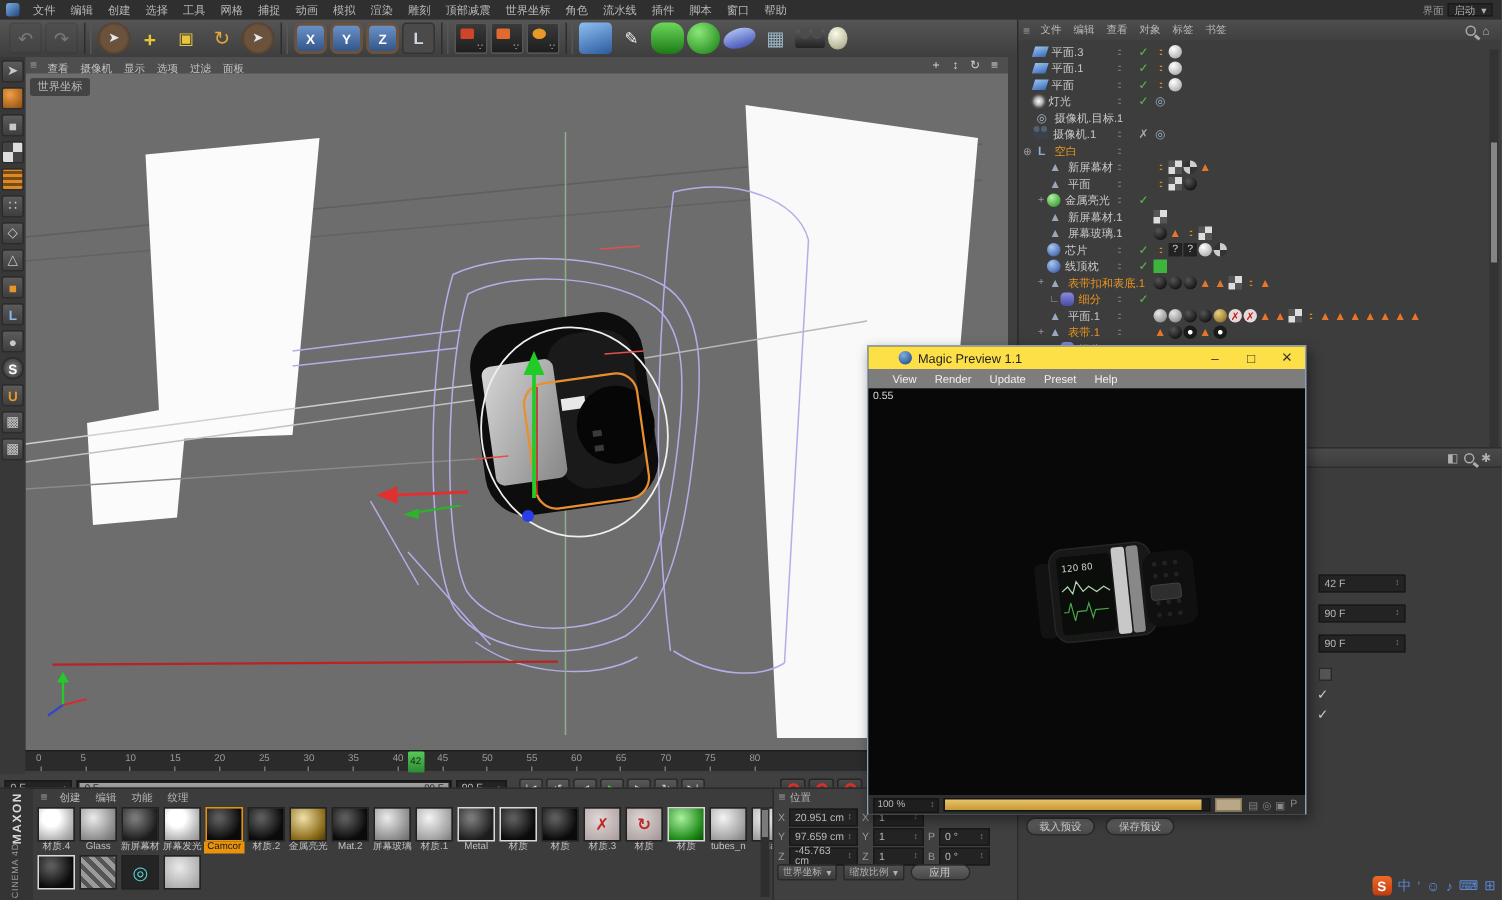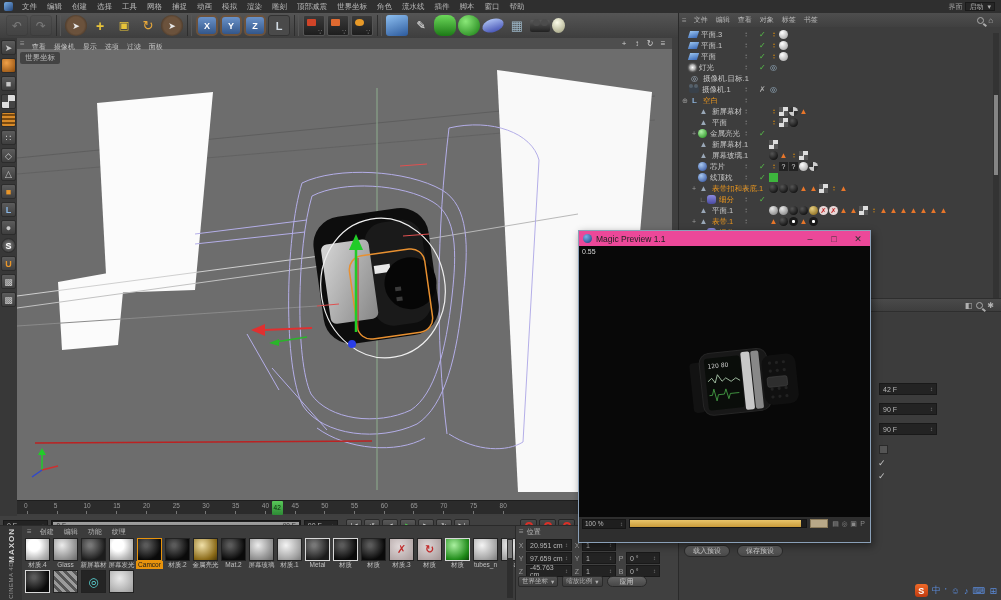--- a/index.html
+++ b/index.html
@@ -155,21 +155,21 @@
 .attr{position:absolute;left:0;top:300px;width:323px;height:287px;background:#3c3c3c}
 .afld{position:absolute;width:58px}
 .acheck{position:absolute;color:#c8c8c8;font-size:9px}
 .abox{position:absolute;width:9px;height:9px;background:#555;border:1px solid #2a2a2a}
 .presetbtns{position:absolute;top:532px;left:5px;display:flex;gap:7px}
 .pillbtn{background:linear-gradient(#666,#484848);border:1px solid #2a2a2a;border-radius:7px;color:#cfcfcf;font-size:7px;height:12px;padding:0 8px;display:flex;align-items:center}
 .pscroll{position:absolute;right:2px;top:20px;width:6px;height:265px;background:#333}
 .pscroll i{position:absolute;left:1px;top:62px;width:4px;height:80px;background:#858585;display:block}
 
 .mpwin{position:absolute;left:578px;top:230px;width:293px;height:313px;background:#2e2e2e;border:1px solid #8aa0b8;box-shadow:2px 3px 8px rgba(0,0,0,.45);z-index:50}
-.mp-title{height:15px;background:#ec4899;display:flex;align-items:center;padding-left:4px;gap:4px}
+.mp-title{height:15px;background:#fde047;display:flex;align-items:center;padding-left:20px;gap:4px}
 .mp-ico{width:9px;height:9px;border-radius:50%;background:radial-gradient(circle at 35% 30%,#7ab0e8,#1a3a7a)}
 .mp-title .t{color:#222;font-size:8.5px}
 .mp-btns{margin-left:auto;display:flex;height:15px}
 .mp-btns span{width:24px;display:flex;align-items:center;justify-content:center;color:#333;font-size:9px}
 .mp-menu{height:13px;background:#7d7d7d;display:flex;align-items:center;padding-left:10px}
 .mp-menu .mi{color:#f0f0f0;font-size:7.5px;padding:0 6px}
 .mp-canvas{position:relative;height:271px;background:#080808;overflow:hidden}
 .mp-time{position:absolute;left:3px;top:2px;color:#d8d8d8;font-size:7px}
 .mp-bottom{height:13px;background:#2e2e2e;display:flex;align-items:center;gap:3px;padding:0 3px}
 .mp-zoom{width:44px;height:10px;background:#1e1e1e;border:1px solid #151515;color:#b8b8b8;font-size:6.5px;display:flex;align-items:center;padding:0 2px}
@@ -873,20 +873,27 @@
   <div class="mpwin">
     <div class="mp-title">
       <span class="mp-ico"></span>
       <span class="t">Magic Preview 1.1</span>
       <span class="mp-btns">
         <span>–</span>
         <span>□</span>
         <span>✕</span>
       </span>
     </div>
+    <div class="mp-menu">
+        <span class="mi">View</span>
+        <span class="mi">Render</span>
+        <span class="mi">Update</span>
+        <span class="mi">Preset</span>
+        <span class="mi">Help</span>
+      </div>
     <div class="mp-canvas">
       <span class="mp-time">0.55</span>
       <svg width="130" height="110" viewBox="0 0 130 110" style="position:absolute;left:105px;top:88px">
         <g transform="rotate(-6 60 55)">
           <rect x="8" y="24" width="12" height="50" rx="4" fill="#121212"></rect>
           <rect x="18" y="16" width="68" height="62" rx="10" fill="#181818" stroke="#262626" stroke-width="1"></rect>
           <rect x="23" y="21" width="36" height="52" rx="3" fill="#0a0d0a"></rect>
           <text x="26" y="31" fill="#cfcfcf" font-size="6" font-family="DejaVu Sans,sans-serif">120 80</text>
           <polyline points="25,44 29,41 32,46 35,38 39,45 43,42 48,46 53,43 57,46" fill="none" stroke="#b8d8b8" stroke-width="0.8"></polyline>
           <polyline points="25,58 28,58 30,52 32,64 34,58 40,58 42,53 44,63 46,58 55,58" fill="none" stroke="#48a848" stroke-width="0.8"></polyline>

